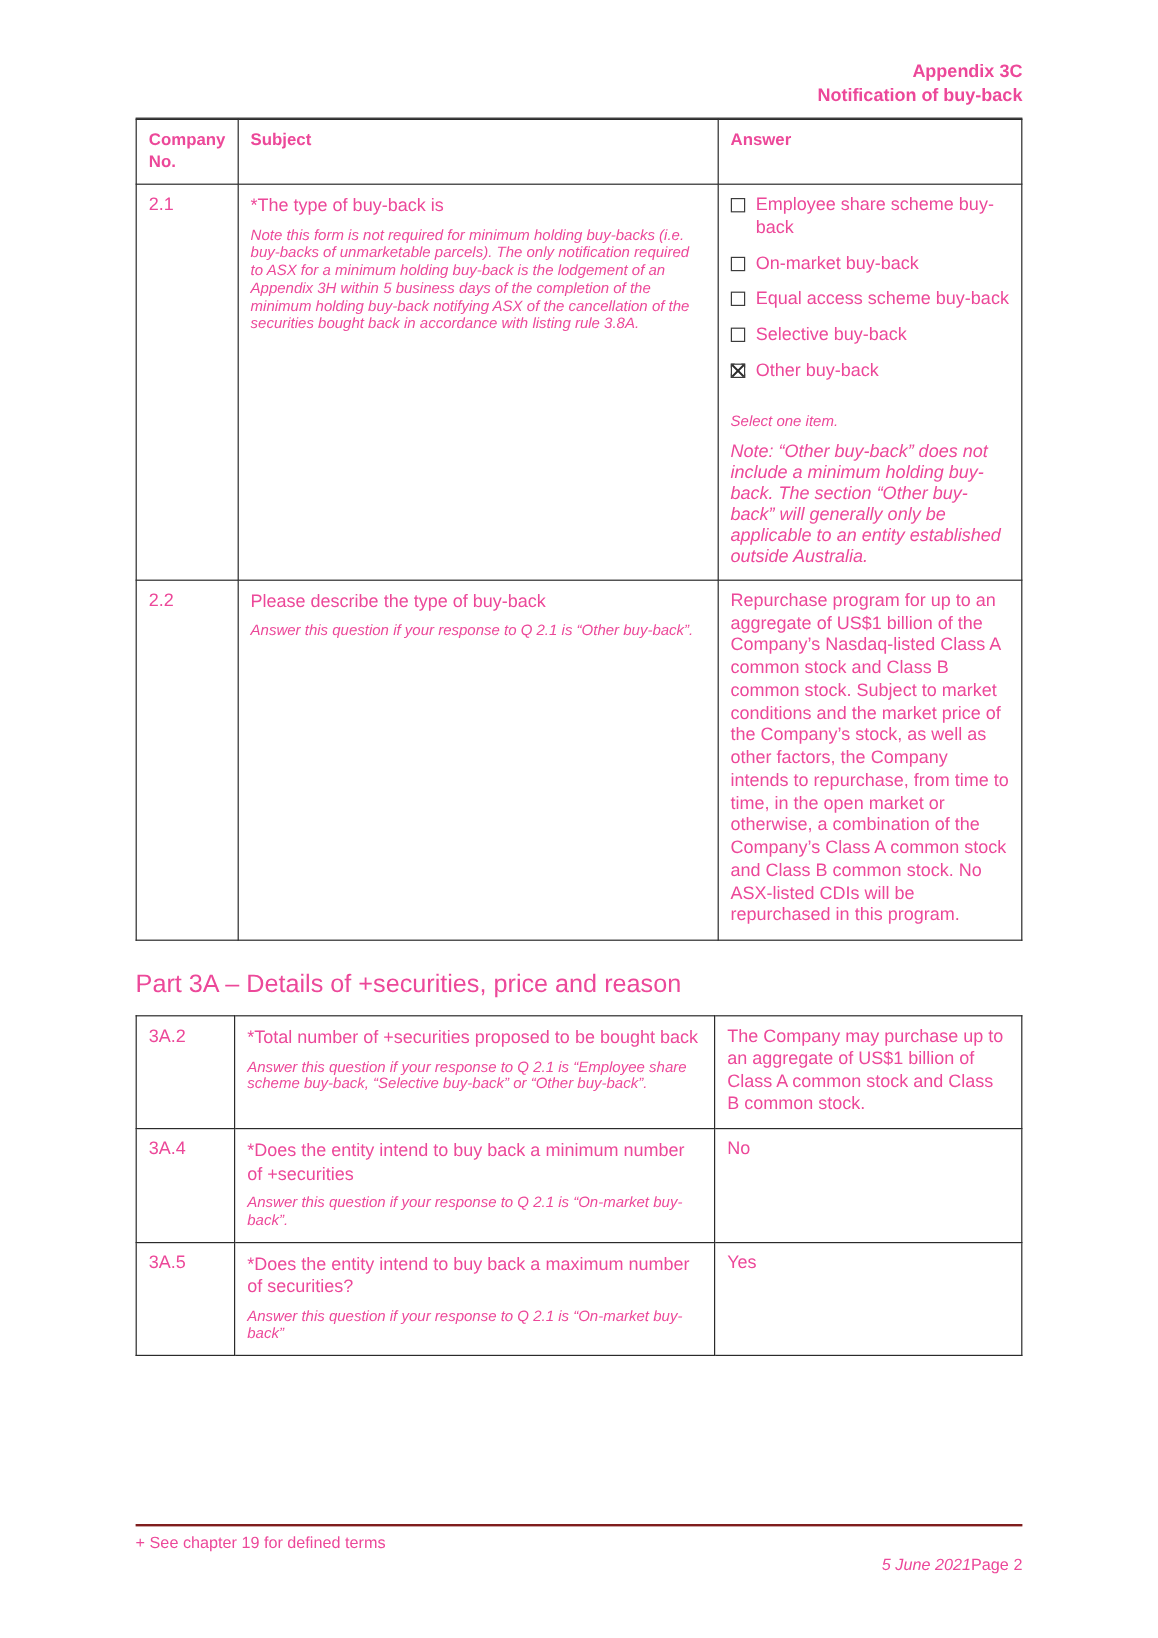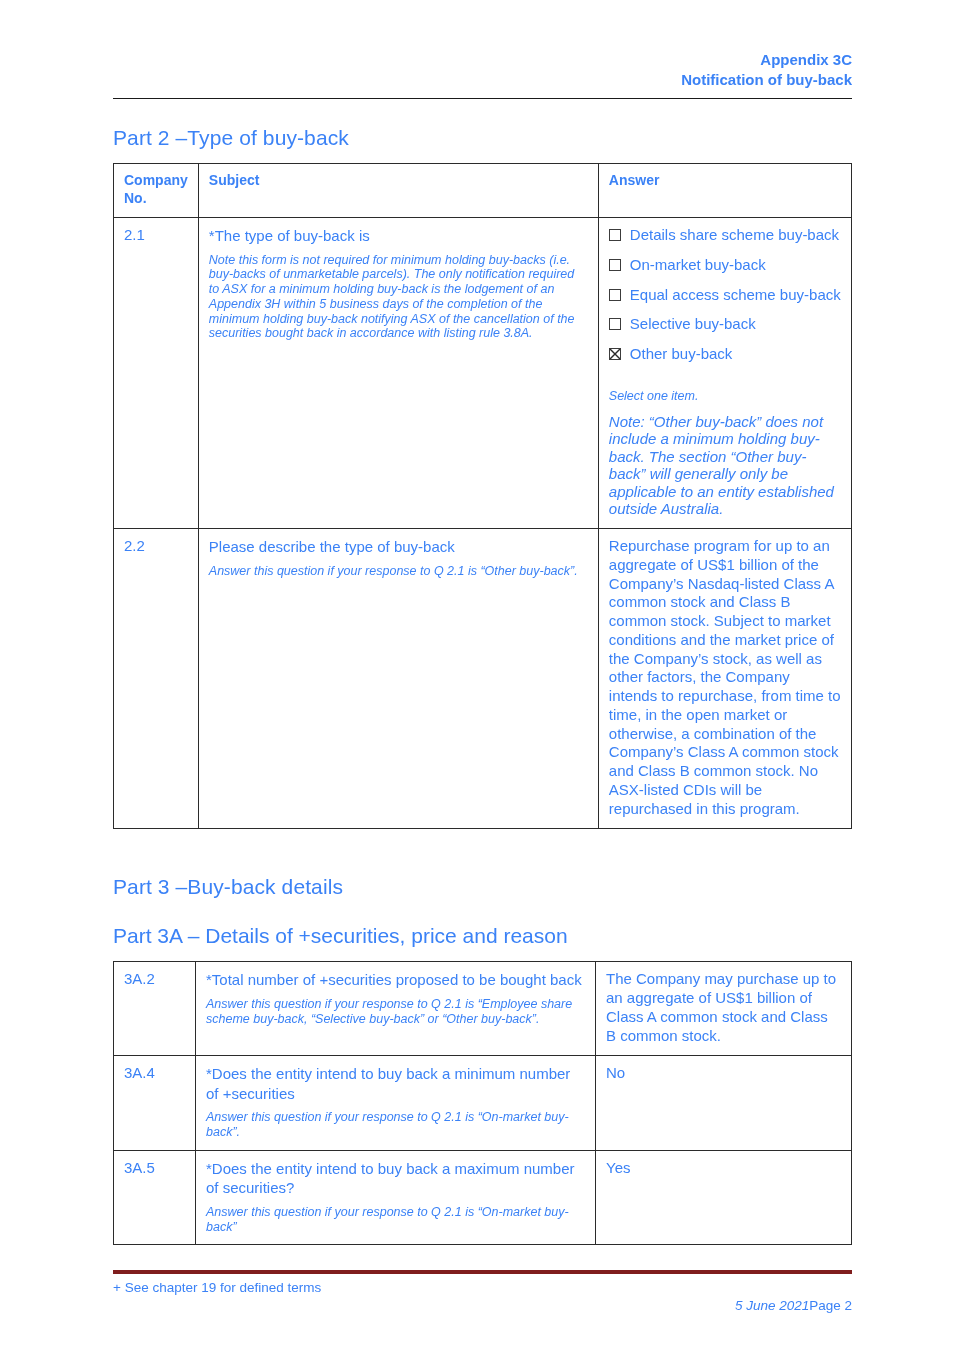--- a/index.html
+++ b/index.html
@@ -1,21 +1,21 @@
 <!DOCTYPE html>
 <html><head>
 <meta charset="utf-8">
 <style>
   * { margin:0; padding:0; box-sizing:border-box; }
   html,body { background:#ffffff; }
   .page {
     position:relative;
     width:965px; height:1365px;
     background:#ffffff;
-    color:#3b82f6;
+    color:#ec4899;
     font-family:"Liberation Sans","DejaVu Sans",sans-serif;
     overflow:hidden;
   }
   .content { margin:0 113px; }
 
   
   .doc-header {
     padding-top:50px;
     padding-bottom:8px;
     text-align:right;
@@ -78,40 +78,39 @@
       linear-gradient(to top right,    transparent 44%, #2b2b2b 46%, #2b2b2b 54%, transparent 56%),
       linear-gradient(to bottom right, transparent 44%, #2b2b2b 46%, #2b2b2b 54%, transparent 56%);
   }
   .ans-note-select { font-size:12.5px; font-style:italic; line-height:1.2; margin-top:25px; }
   .ans-note { font-size:15px; font-style:italic; line-height:1.17; margin-top:9px; }
 
   
   .footer {
     position:absolute;
     left:113px; right:113px; top:1270px;
-    border-top:4px solid #7f1d1d;
+    border-top:2px solid #7f1d1d;
     padding-top:5px;
     font-size:13.5px;
     line-height:18px;
   }
   .footer-row { display:flex; justify-content:flex-end; }
   .footer-date { font-style:italic; }
 </style>
 </head>
 <body>
 
 <div class="page">
   <div class="content">
 
     <div class="doc-header">
       <div>Appendix 3C</div>
       <div>Notification of buy-back</div>
     </div>
 
-    <div class="part-title">Part 2 –Type of buy-back</div>
 
     <table class="qtable">
       <colgroup>
           <col style="width:82px">
           <col style="width:400px">
           <col>
         </colgroup>
       <thead>
         <tr>
           <th class="h">Company No.</th>
@@ -122,21 +121,21 @@
       <tbody>
         <tr>
           <td class="no">2.1</td>
           <td>
             <div class="q-title">*The type of buy-back is</div>
             <div class="q-note">Note this form is not required for minimum holding buy-backs (i.e. buy-backs of unmarketable parcels). The only notification required to ASX for a minimum holding buy-back is the lodgement of an Appendix 3H within 5 business days of the completion of the minimum holding buy-back notifying ASX of the cancellation of the securities bought back in accordance with listing rule 3.8A.</div>
           </td>
           <td>
             <div class="opt">
               <span class="cb" data-checked="false"></span>
-              <span>Details share scheme buy-back</span>
+              <span>Employee share scheme buy-back</span>
             </div>
             <div class="opt">
               <span class="cb" data-checked="false"></span>
               <span>On-market buy-back</span>
             </div>
             <div class="opt">
               <span class="cb" data-checked="false"></span>
               <span>Equal access scheme buy-back</span>
             </div>
             <div class="opt">
@@ -157,21 +156,20 @@
             <div class="q-title">Please describe the type of buy-back</div>
             <div class="q-note">Answer this question if your response to Q 2.1 is “Other buy-back”.</div>
           </td>
           <td>
             <div class="ans-text">Repurchase program for up to an aggregate of US$1 billion of the Company’s Nasdaq-listed Class A common stock and Class B common stock. Subject to market conditions and the market price of the Company’s stock, as well as other factors, the Company intends to repurchase, from time to time, in the open market or otherwise, a combination of the Company’s Class A common stock and Class B common stock. No ASX-listed CDIs will be repurchased in this program.</div>
           </td>
         </tr>
       </tbody>
     </table>
 
-    <div class="part-title part3-title">Part 3 –Buy-back details</div>
     <div class="part3-subtitle">Part 3A – Details of +securities, price and reason</div>
 
     <table class="qtable">
       <colgroup>
           <col style="width:82px">
           <col style="width:400px">
           <col>
         </colgroup>
       <tbody>
         <tr>

